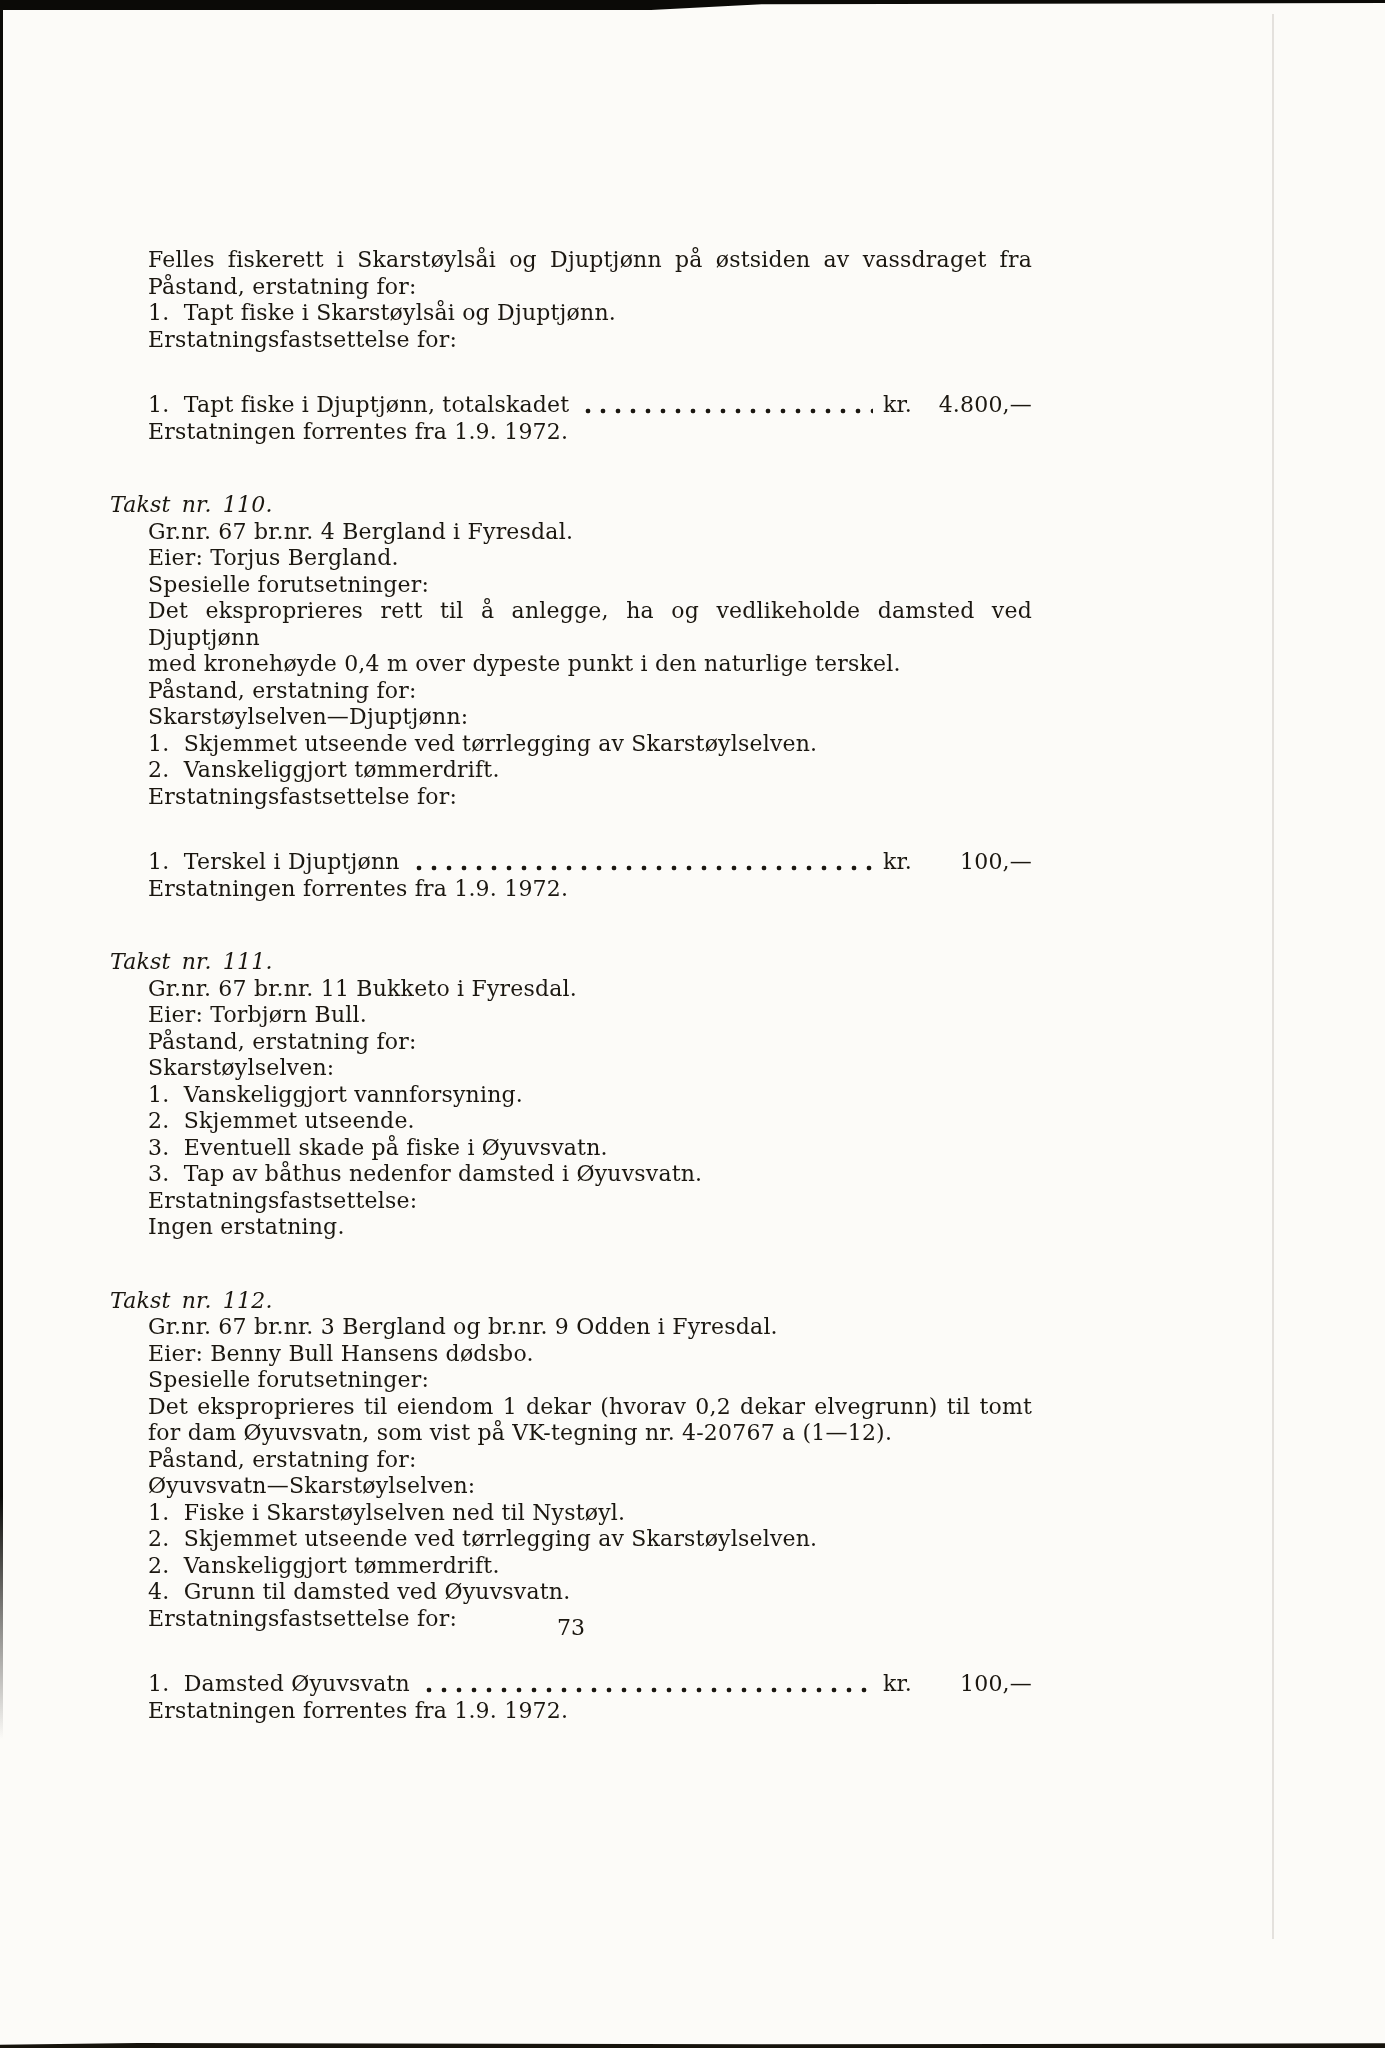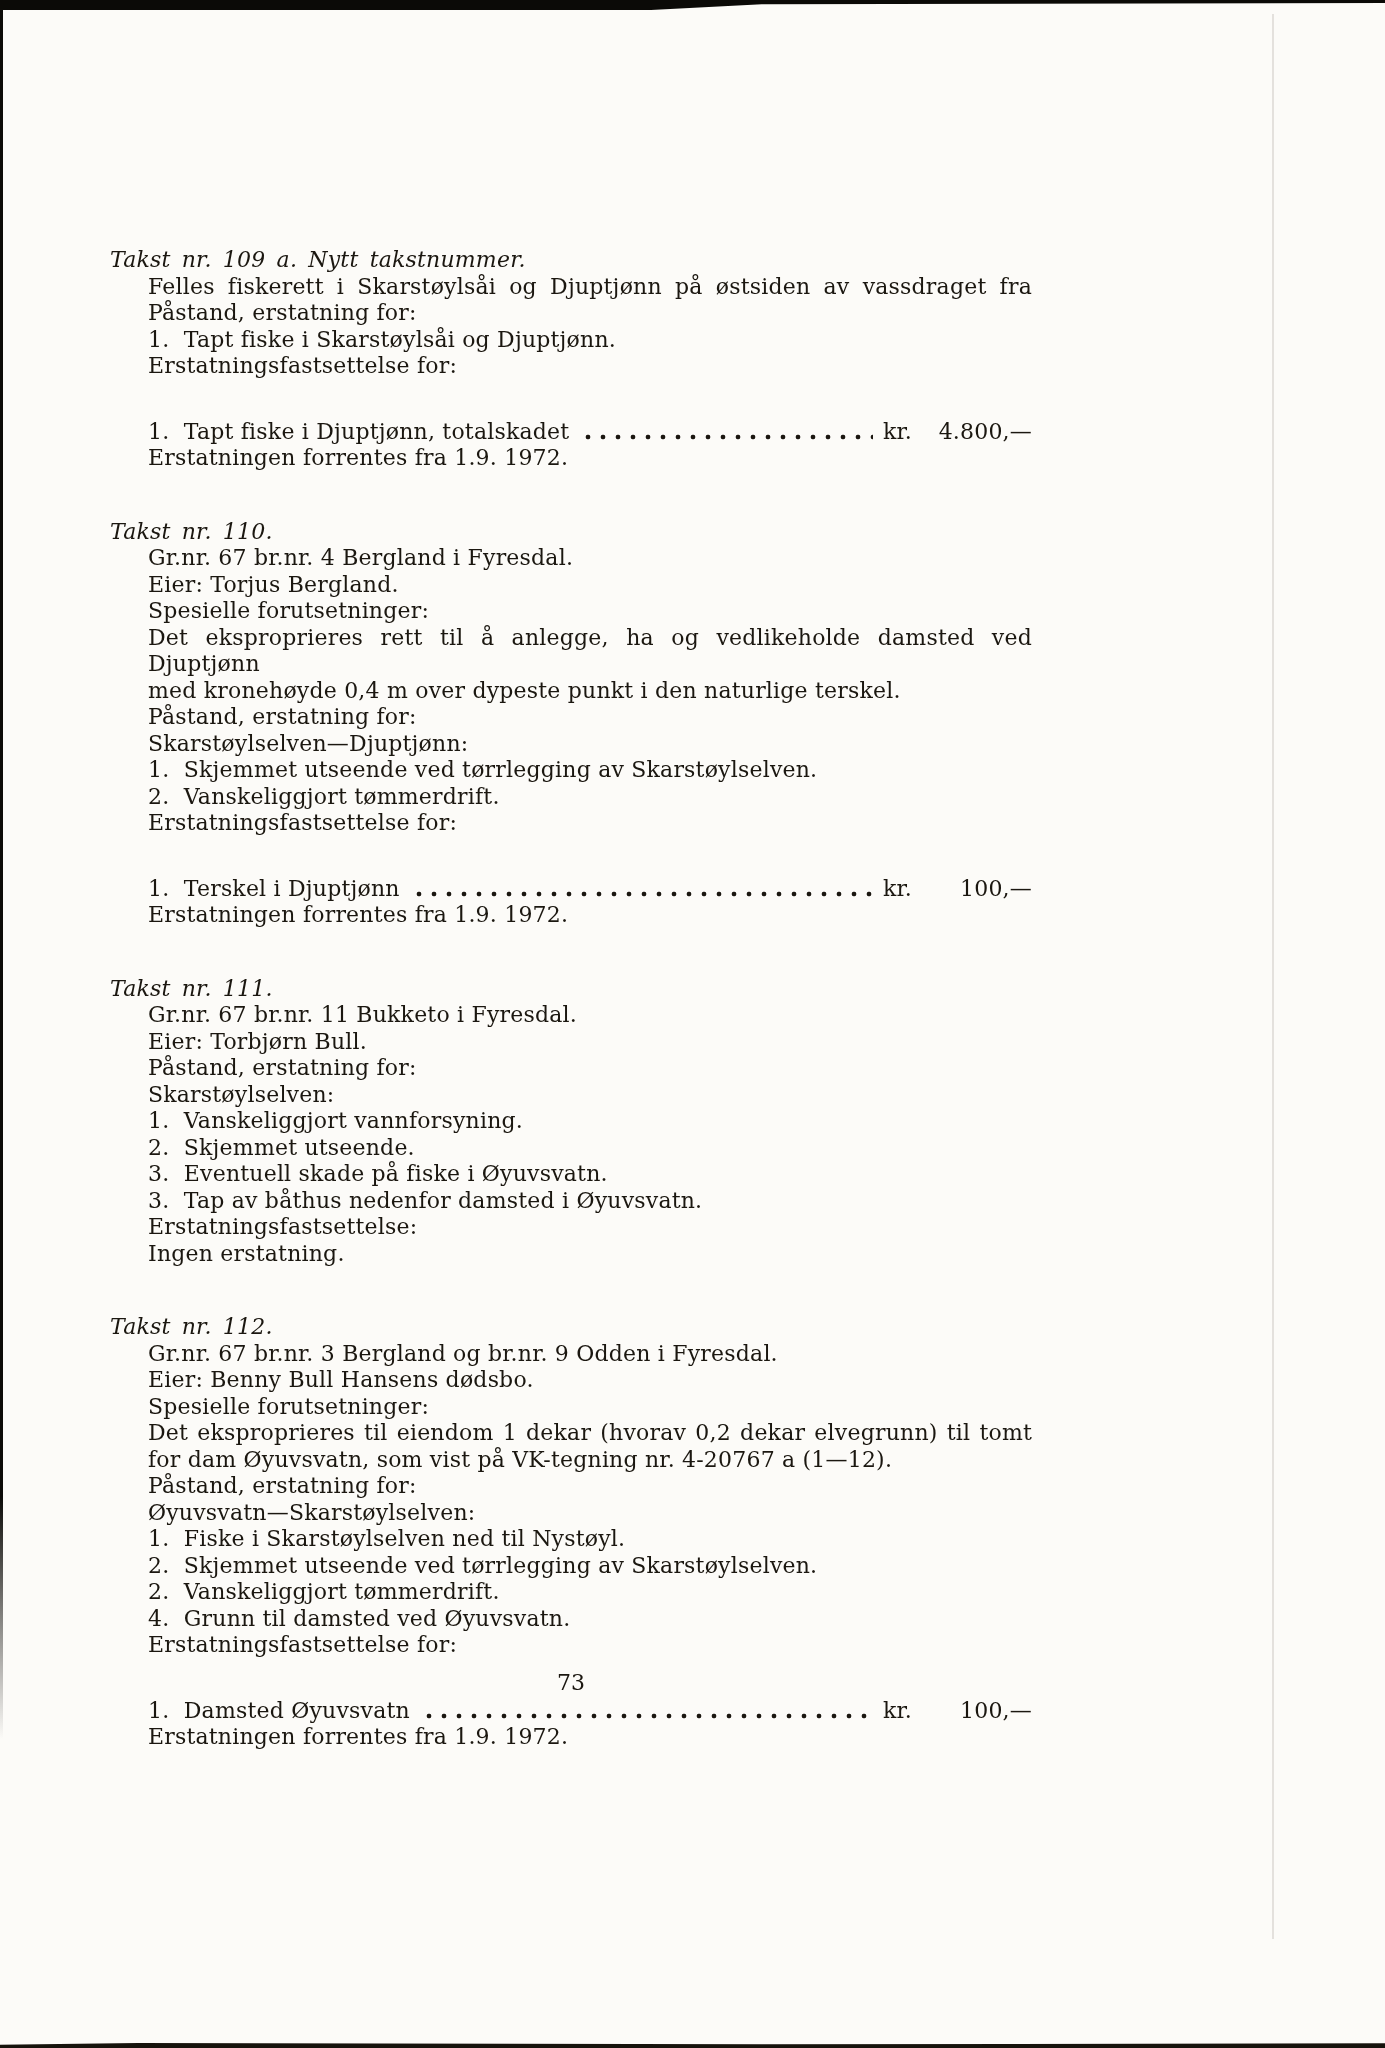--- a/index.html
+++ b/index.html
@@ -80,38 +80,37 @@
     background-image: radial-gradient(circle at 7px 50%, #1b1710 2px, rgba(0,0,0,0) 2.7px);
     background-size: 15px 6px;
     background-repeat: repeat-x;
     background-position: left 0 bottom 5px;
   }
   .amount-line .kr { flex: 0 0 auto; margin-right: 24px; }
   .amount-line .amt { flex: 0 0 96px; min-width: 96px; text-align: right; }
 
   .page-number {
     position: absolute;
-    top: 1670px;
+    top: 1615px;
     left: 110px;
     width: 922px;
     text-align: center;
     font-size: 22px;
   }
 </style>
 </head>
 <body>
 
 <div class="top-bar"></div>
 <div class="left-line"></div>
 <div class="right-line"></div>
 <div class="bottom-bar"></div>
 
 <div class="page-content">
     <section class="takst-section">
-      <div class="heading">Takst nr. 109 a. Nytt takstnummer.</div>
       <div class="line justify">Felles fiskerett i Skarstøylsåi og Djuptjønn på østsiden av vassdraget fra</div>
       <div class="line">Påstand, erstatning for:</div>
       <div class="line">1.  Tapt fiske i Skarstøylsåi og Djuptjønn.</div>
       <div class="line">Erstatningsfastsettelse for:</div>
       <div class="line amount-line"><span class="t">1.  Tapt fiske i Djuptjønn, totalskadet</span><span class="dots"></span><span class="kr">kr.</span><span class="amt">4.800,—</span></div>
       <div class="line">Erstatningen forrentes fra 1.9. 1972.</div>
     </section>
     <section class="takst-section">
       <div class="heading">Takst nr. 110.</div>
       <div class="line">Gr.nr. 67 br.nr. 4 Bergland i Fyresdal.</div>

